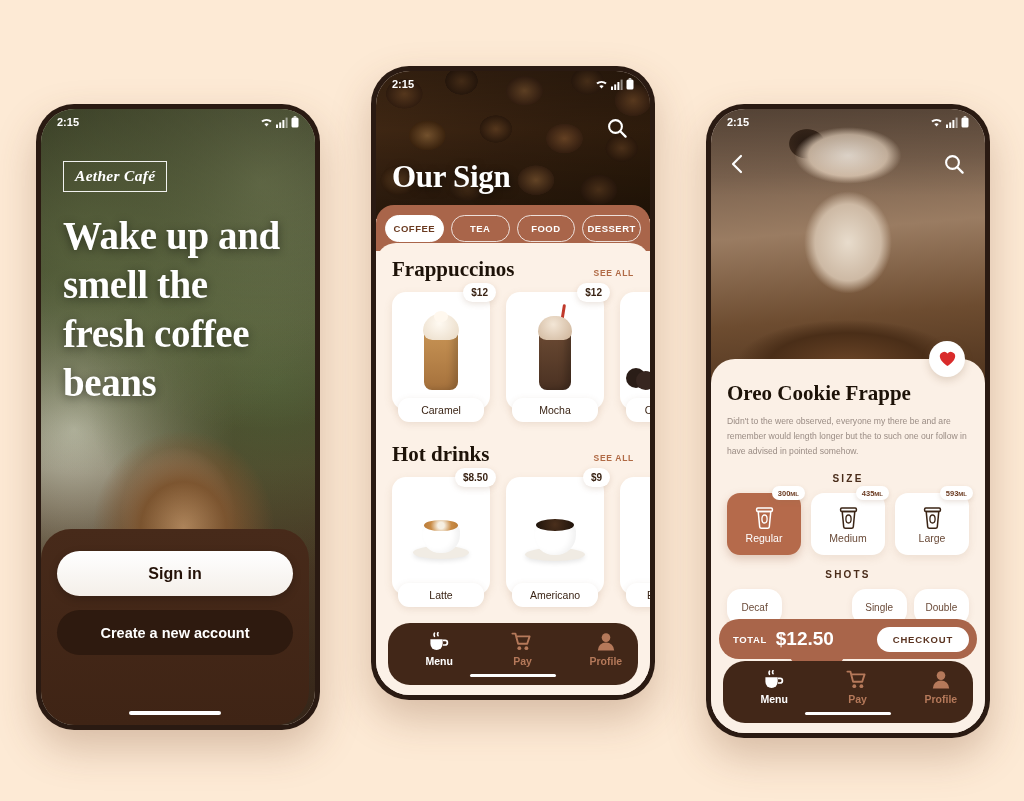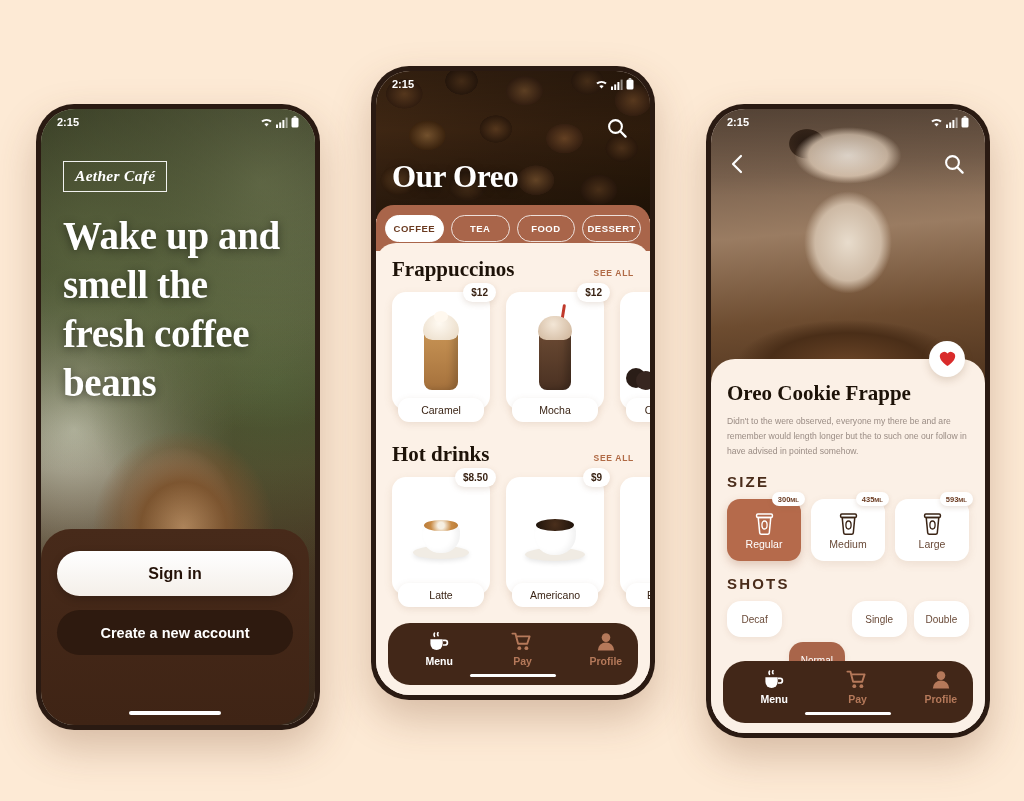--- a/index.html
+++ b/index.html
@@ -210,22 +210,22 @@
   }
   .fav-btn {
     position: absolute; top: 232px; right: 20px; z-index: 30;
     width: 36px; height: 36px; border-radius: 50%;
     background: #fff; display: flex; align-items: center; justify-content: center;
     box-shadow: 0 3px 9px rgba(120,80,50,.22);
   }
   .p3-title { font-family: "Liberation Serif", serif; font-weight: bold; font-size: 21px; color: #1d1208; }
   .p3-desc { margin-top: 8px; font-size: 8.6px; line-height: 1.75; color: #9a8c84; }
   .opt-label {
-    margin-top: 14px; text-align: left;
-    font-size: 15px; font-weight: bold; letter-spacing: 2.2px; color: #4a2c1a;
+    margin-top: 14px; text-align: center;
+    font-size: 10px; font-weight: bold; letter-spacing: 2.2px; color: #4a2c1a;
   }
   .size-row { display: flex; gap: 10px; margin-top: 9px; }
   .size-card {
     position: relative; flex: 1; height: 62px; border-radius: 13px;
     background: #fff; box-shadow: 0 3px 8px rgba(150,110,80,.13);
     display: flex; flex-direction: column; align-items: center; justify-content: center; gap: 3px;
   }
   .size-card.sel { background: #B56A4B; box-shadow: 0 4px 10px rgba(150,90,60,.28); }
   .ml-badge {
     position: absolute; top: -7px; right: -4px; background: #fff;
@@ -324,21 +324,21 @@
         </span>
       </div>
 
       <div class="icon-btn" style="top:42px; right:18px;">
         <svg width="22" height="22" viewBox="0 0 22 22">
           <circle cx="9.5" cy="9.5" r="6.4" fill="none" stroke="#fff" stroke-width="2.1"></circle>
           <line x1="14.3" y1="14.3" x2="19.6" y2="19.6" stroke="#fff" stroke-width="2.3" stroke-linecap="round"></line>
         </svg>
       </div>
 
-      <div class="p2-title">Our Oreo</div>
+      <div class="p2-title">Our Sign</div>
 
       <div class="chipbar">
         <div class="chip active">COFFEE</div>
         <div class="chip">TEA</div>
         <div class="chip">FOOD</div>
         <div class="chip">DESSERT</div>
       </div>
 
       <div class="p2-body">
 
@@ -520,20 +520,25 @@
 
         <div class="opt-label">SHOTS</div>
         <div class="shots-row">
           <div class="shot">Decaf</div>
           <div class="shot sel">Normal</div>
           <div class="shot">Single</div>
           <div class="shot">Double</div>
         </div>
       </div>
 
+      <div class="total-bar">
+        <span class="total-lbl">TOTAL</span>
+        <span class="total-val">$12.50</span>
+        <span class="checkout">CHECKOUT</span>
+      </div>
 
       <div class="navbar">
         <div class="navitem active">
           <svg width="22" height="20" viewBox="0 0 22 20">
             <path d="M6.5 1.2c-.7 1.2-.7 1.9 0 3.1M10 .6c-.7 1.2-.7 1.9 0 3.1" stroke="#fff" stroke-width="1.6" fill="none" stroke-linecap="round"></path>
             <path d="M2.4 7.2h12.3v4.6a6.1 6.1 0 0 1-12.3 0z" fill="#fff"></path>
             <path d="M15 8.4h2.1a2.3 2.3 0 0 1 0 4.6H15" fill="none" stroke="#fff" stroke-width="1.7"></path>
           </svg>
           <span class="navlabel">Menu</span>
         </div>

